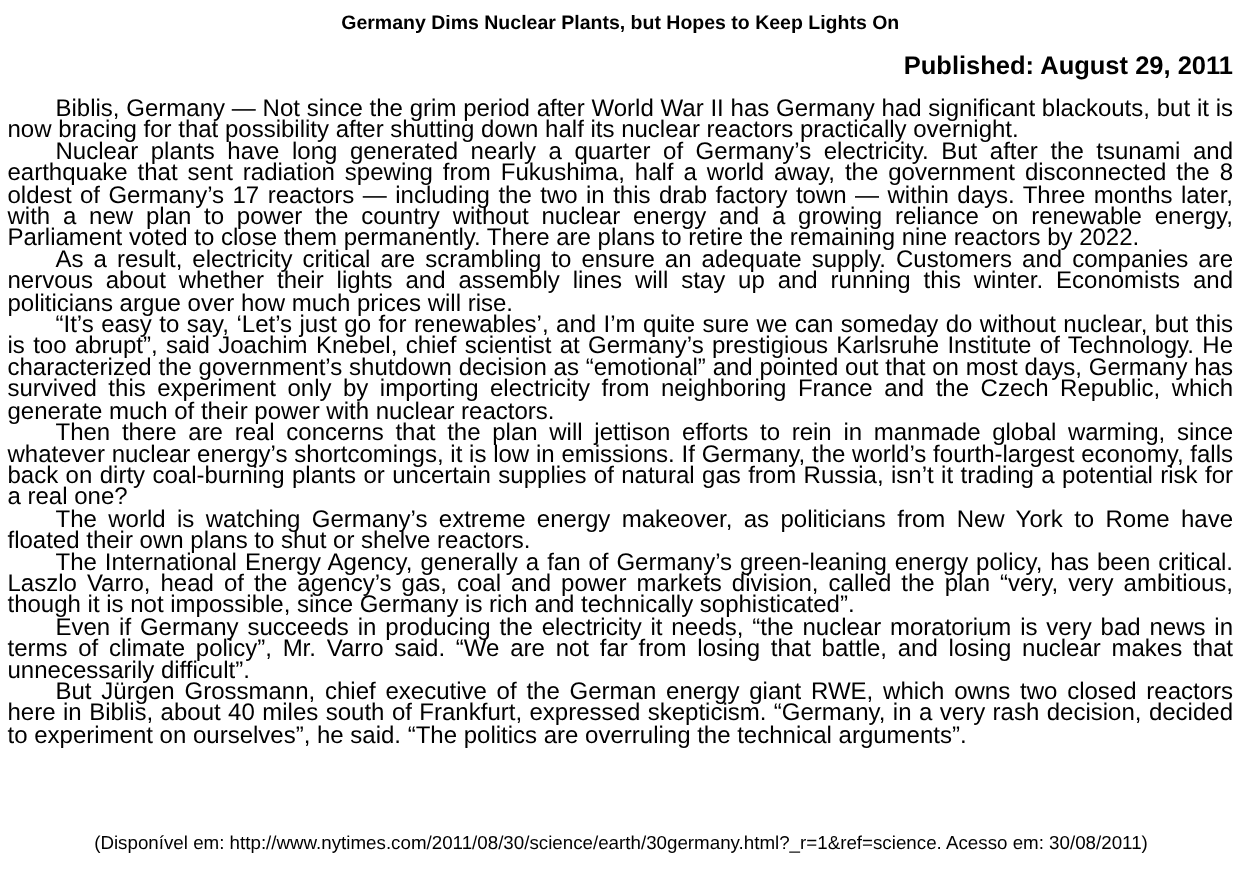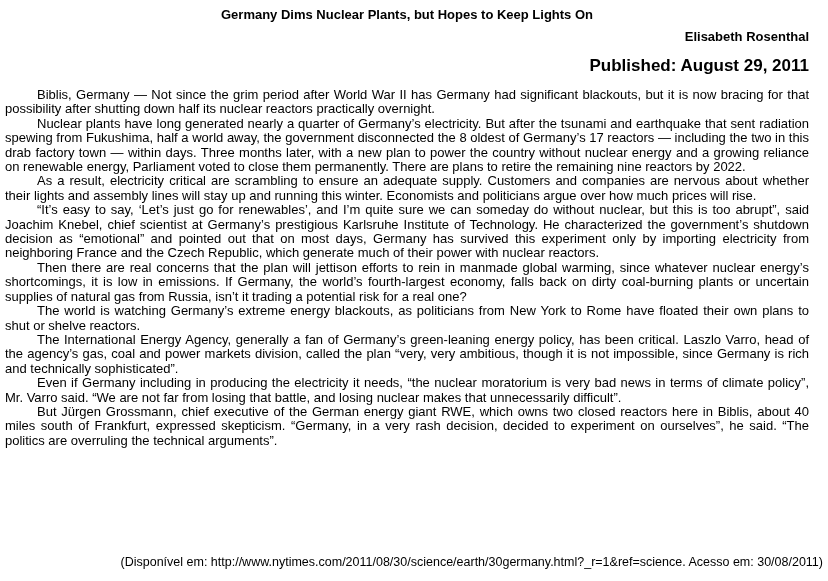--- a/index.html
+++ b/index.html
@@ -5,21 +5,21 @@
   html, body { margin: 0; padding: 0; }
   body {
     width: 828px;
     height: 581px;
     background: #ffffff;
     color: #000000;
     font-family: "Liberation Sans", sans-serif;
     position: relative;
     overflow: hidden;
   }
-  .page { padding: 6px 19px 0 5px; }
+  .page { padding: 6px 6px 0 5px; }
   .title {
     text-align: center;
     font-weight: bold;
     font-size: 13px;
     line-height: 15px;
     margin: 1px 0 0 0;
   }
   .author {
     text-align: right;
     font-weight: bold;
@@ -30,49 +30,48 @@
   .published {
     text-align: right;
     font-weight: bold;
     font-size: 17px;
     line-height: 15px;
     margin: 14px 0 0 0;
   }
   .article { margin-top: 15px; }
   .article p {
     margin: 0;
-    font-size: 13px;
+    font-size: 16px;
     line-height: 14.4px;
     text-align: justify;
     text-indent: 32px;
   }
   .source {
     position: absolute;
     top: 555px;
     right: 5px;
     left: 5px;
-    text-align: right;
+    text-align: center;
     font-size: 12.5px;
     line-height: 15px;
   }
 </style>
 </head>
 <body>
 
 <div class="page">
   <div class="title">Germany Dims Nuclear Plants, but Hopes to Keep Lights On</div>
-  <div class="author">Elisabeth Rosenthal</div>
   <div class="published">Published: August 29, 2011</div>
 
   <div class="article">
     <p>Biblis, Germany — Not since the grim period after World War II has Germany had significant blackouts, but it is now bracing for that possibility after shutting down half its nuclear reactors practically overnight.</p>
     <p>Nuclear plants have long generated nearly a quarter of Germany’s electricity. But after the tsunami and earthquake that sent radiation spewing from Fukushima, half a world away, the government disconnected the 8 oldest of Germany’s 17 reactors — including the two in this drab factory town — within days. Three months later, with a new plan to power the country without nuclear energy and a growing reliance on renewable energy, Parliament voted to close them permanently. There are plans to retire the remaining nine reactors by 2022.</p>
     <p>As a result, electricity critical are scrambling to ensure an adequate supply. Customers and companies are nervous about whether their lights and assembly lines will stay up and running this winter. Economists and politicians argue over how much prices will rise.</p>
     <p>“It’s easy to say, ‘Let’s just go for renewables’, and I’m quite sure we can someday do without nuclear, but this is too abrupt”, said Joachim Knebel, chief scientist at Germany’s prestigious Karlsruhe Institute of Technology. He characterized the government’s shutdown decision as “emotional” and pointed out that on most days, Germany has survived this experiment only by importing electricity from neighboring France and the Czech Republic, which generate much of their power with nuclear reactors.</p>
     <p>Then there are real concerns that the plan will jettison efforts to rein in manmade global warming, since whatever nuclear energy’s shortcomings, it is low in emissions. If Germany, the world’s fourth-largest economy, falls back on dirty coal-burning plants or uncertain supplies of natural gas from Russia, isn’t it trading a potential risk for a real one?</p>
-    <p>The world is watching Germany’s extreme energy blackouts, as politicians from New York to Rome have floated their own plans to shut or shelve reactors.</p>
+    <p>The world is watching Germany’s extreme energy makeover, as politicians from New York to Rome have floated their own plans to shut or shelve reactors.</p>
     <p>The International Energy Agency, generally a fan of Germany’s green-leaning energy policy, has been critical. Laszlo Varro, head of the agency’s gas, coal and power markets division, called the plan “very, very ambitious, though it is not impossible, since Germany is rich and technically sophisticated”.</p>
-    <p>Even if Germany including in producing the electricity it needs, “the nuclear moratorium is very bad news in terms of climate policy”, Mr. Varro said. “We are not far from losing that battle, and losing nuclear makes that unnecessarily difficult”.</p>
+    <p>Even if Germany succeeds in producing the electricity it needs, “the nuclear moratorium is very bad news in terms of climate policy”, Mr. Varro said. “We are not far from losing that battle, and losing nuclear makes that unnecessarily difficult”.</p>
     <p>But Jürgen Grossmann, chief executive of the German energy giant RWE, which owns two closed reactors here in Biblis, about 40 miles south of Frankfurt, expressed skepticism. “Germany, in a very rash decision, decided to experiment on ourselves”, he said. “The politics are overruling the technical arguments”.</p>
   </div>
 </div>
 
 <div class="source">(Disponível em: http://www.nytimes.com/2011/08/30/science/earth/30germany.html?_r=1&amp;ref=science. Acesso em: 30/08/2011)</div>
 
 </body></html>

